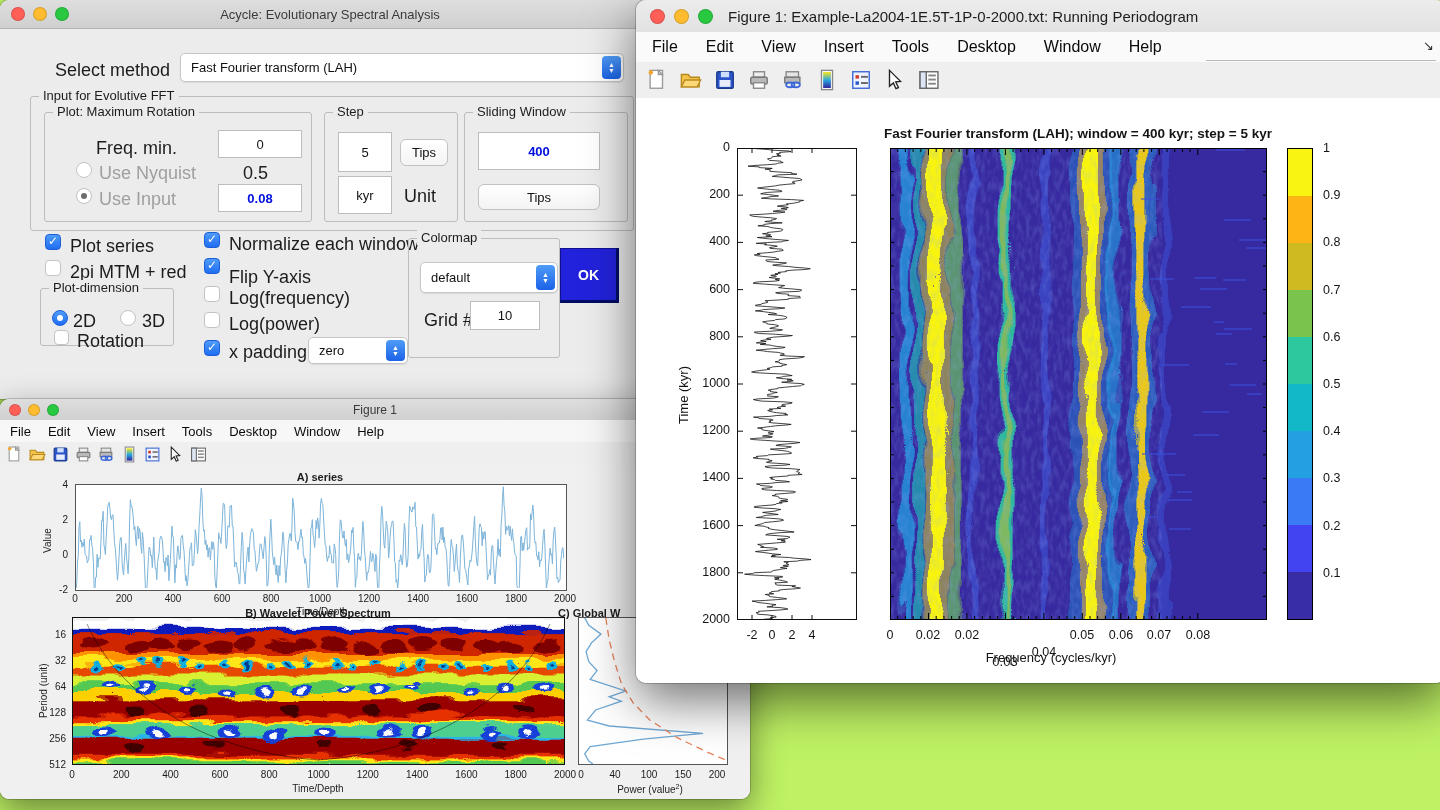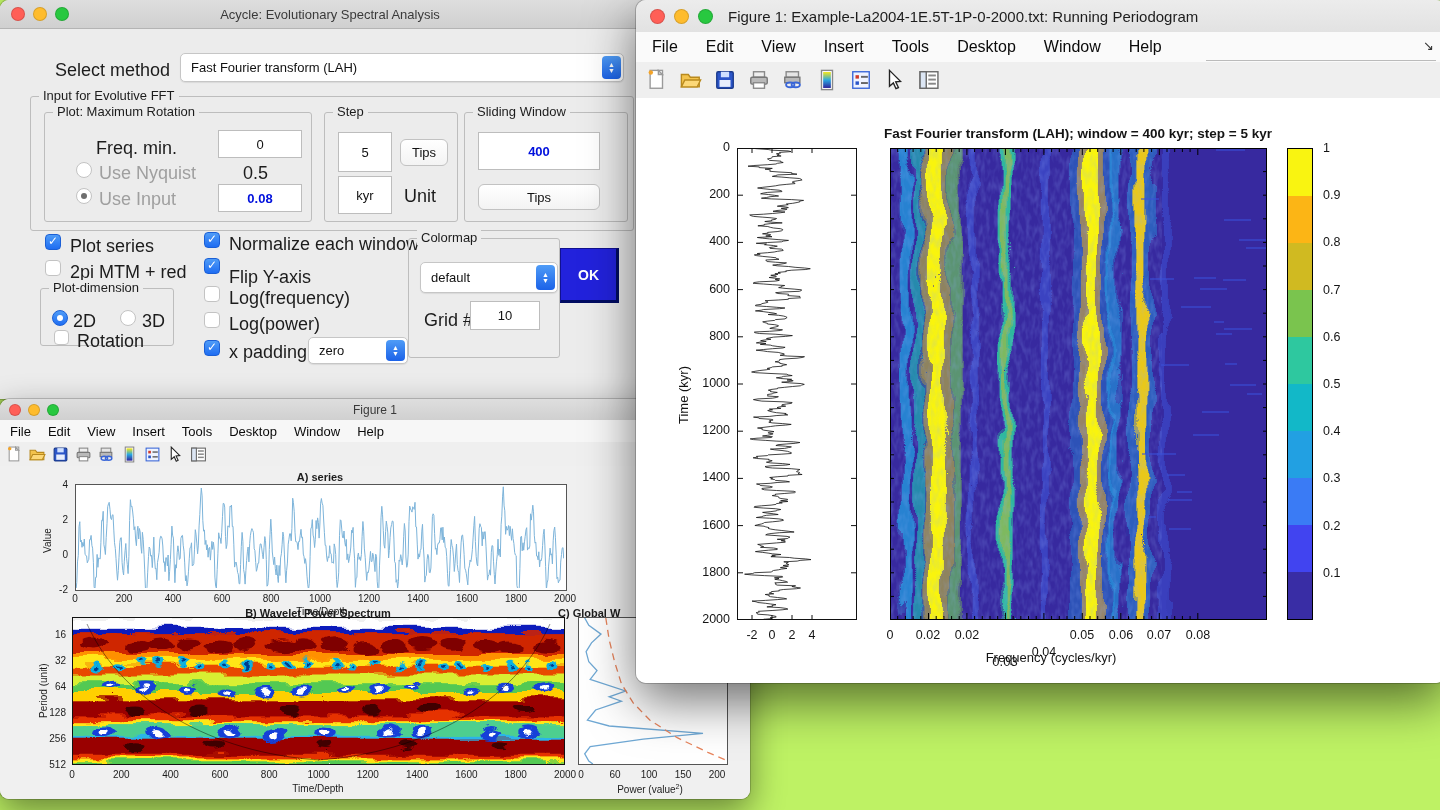--- a/index.html
+++ b/index.html
@@ -461,21 +461,21 @@
         <span class="axlabel ctr" style="position: absolute; font-size: 10px; color: rgb(28, 28, 28); left: 466.4px; top: 303px;">1600</span>
         <span class="axlabel ctr" style="position: absolute; font-size: 10px; color: rgb(28, 28, 28); left: 515.7px; top: 303px;">1800</span>
         <span class="axlabel ctr" style="position: absolute; font-size: 10px; color: rgb(28, 28, 28); left: 565px; top: 303px;">2000</span>
         <span class="axlabel ctr" style="position: absolute; font-size: 10px; color: rgb(28, 28, 28); left: 318px; top: 317px;">Time/Depth</span>
         <span class="axlabel btitle" style="position: absolute; color: rgb(28, 28, 28); left: 558px; top: 141px; font-size: 11px;">C) Global W</span>
         <div style="position: absolute; left: 578px; top: 151px; width: 150px; height: 148px; background: rgb(255, 255, 255); border: 1px solid rgb(85, 85, 85); box-sizing: border-box;"><svg width="148" height="146">
             <path d="M5.7 0.0 L9.8 7.3 L22.0 16.1 L12.5 24.8 L7.1 33.6 L9.8 43.8 L18.0 52.6 L11.2 61.3 L46.5 73.0 L30.2 78.8 L42.4 83.2 L16.6 92.0 L8.4 102.2 L30.2 108.0 L124.0 115.3 L64.2 121.2 L11.2 128.5 L5.7 135.8 L9.8 143.1 L13.9 146.0 " fill="none" stroke="#6fa8d4" stroke-width="1.3"></path>
             <path d="M26.8 0.0 L30.2 21.9 L35.6 43.8 L42.4 65.7 L54.0 84.7 L71.0 102.2 L98.2 119.7 L128.8 134.3 L156.0 146.0 " fill="none" stroke="#e8845c" stroke-width="1.3" stroke-dasharray="7 5"></path>
           </svg></div>
         <span class="axlabel ctr" style="position: absolute; font-size: 10px; color: rgb(28, 28, 28); left: 581px; top: 303px;">0</span>
-        <span class="axlabel ctr" style="position: absolute; font-size: 10px; color: rgb(28, 28, 28); left: 615px; top: 303px;">60</span>
+        <span class="axlabel ctr" style="position: absolute; font-size: 10px; color: rgb(28, 28, 28); left: 615px; top: 303px;">40</span>
         <span class="axlabel ctr" style="position: absolute; font-size: 10px; color: rgb(28, 28, 28); left: 649px; top: 303px;">100</span>
         <span class="axlabel ctr" style="position: absolute; font-size: 10px; color: rgb(28, 28, 28); left: 683px; top: 303px;">150</span>
         <span class="axlabel ctr" style="position: absolute; font-size: 10px; color: rgb(28, 28, 28); left: 717px; top: 303px;">200</span>
         <span class="axlabel ctr" style="position: absolute; font-size: 10px; color: rgb(28, 28, 28); left: 650px; top: 317px;"><span>Power (value</span><sup>2</sup><span>)</span></span>
       </div>
   </section>
 
   <section class="win" id="win-fig2" style="left:636px;top:0;width:810px;height:683px;border-radius:10px;
                   box-shadow:0 18px 50px rgba(0,0,0,.55),0 0 0 1px rgba(0,0,0,.2);">
     <div class="titlebar" style="height:32px;background:linear-gradient(#ececec,#e2e2e2)">

